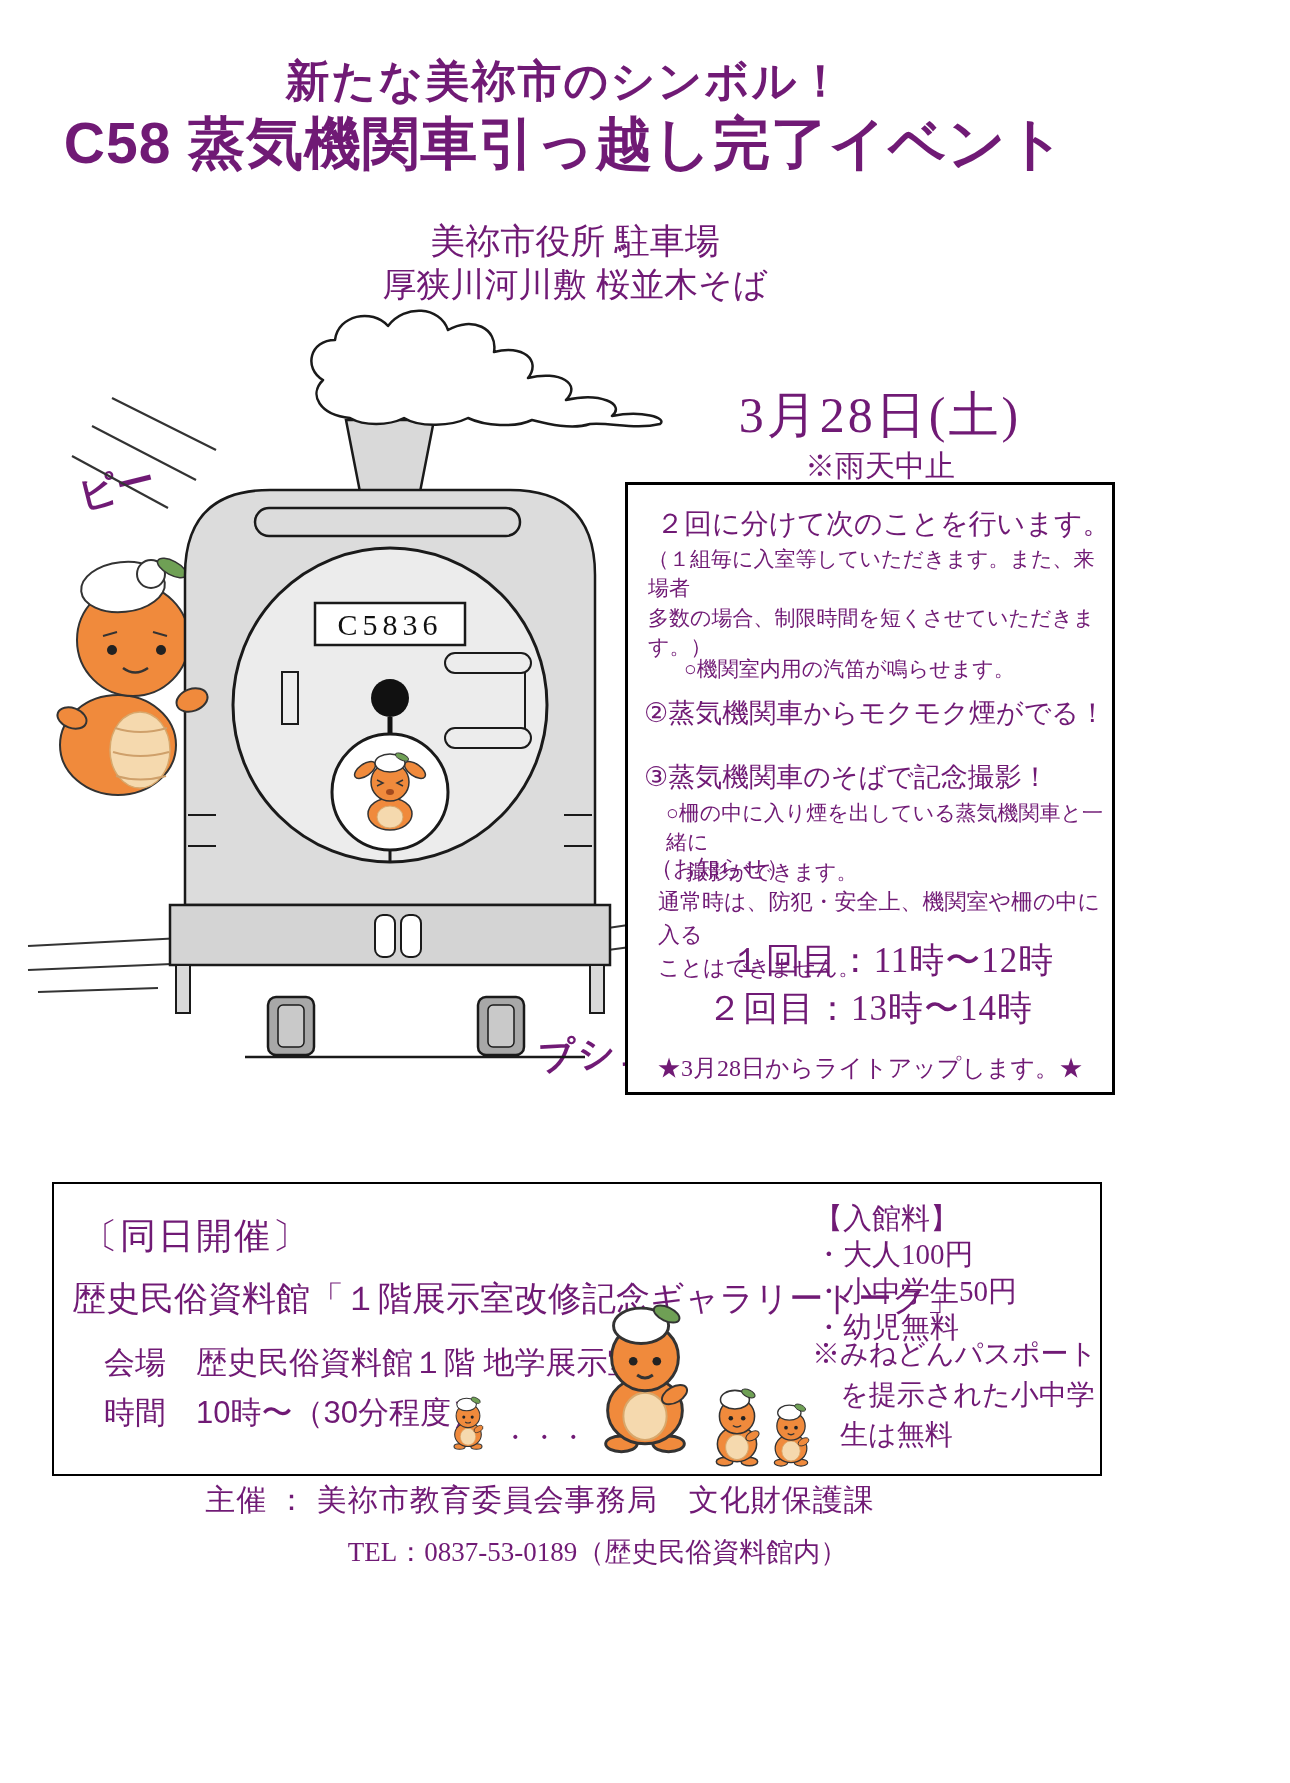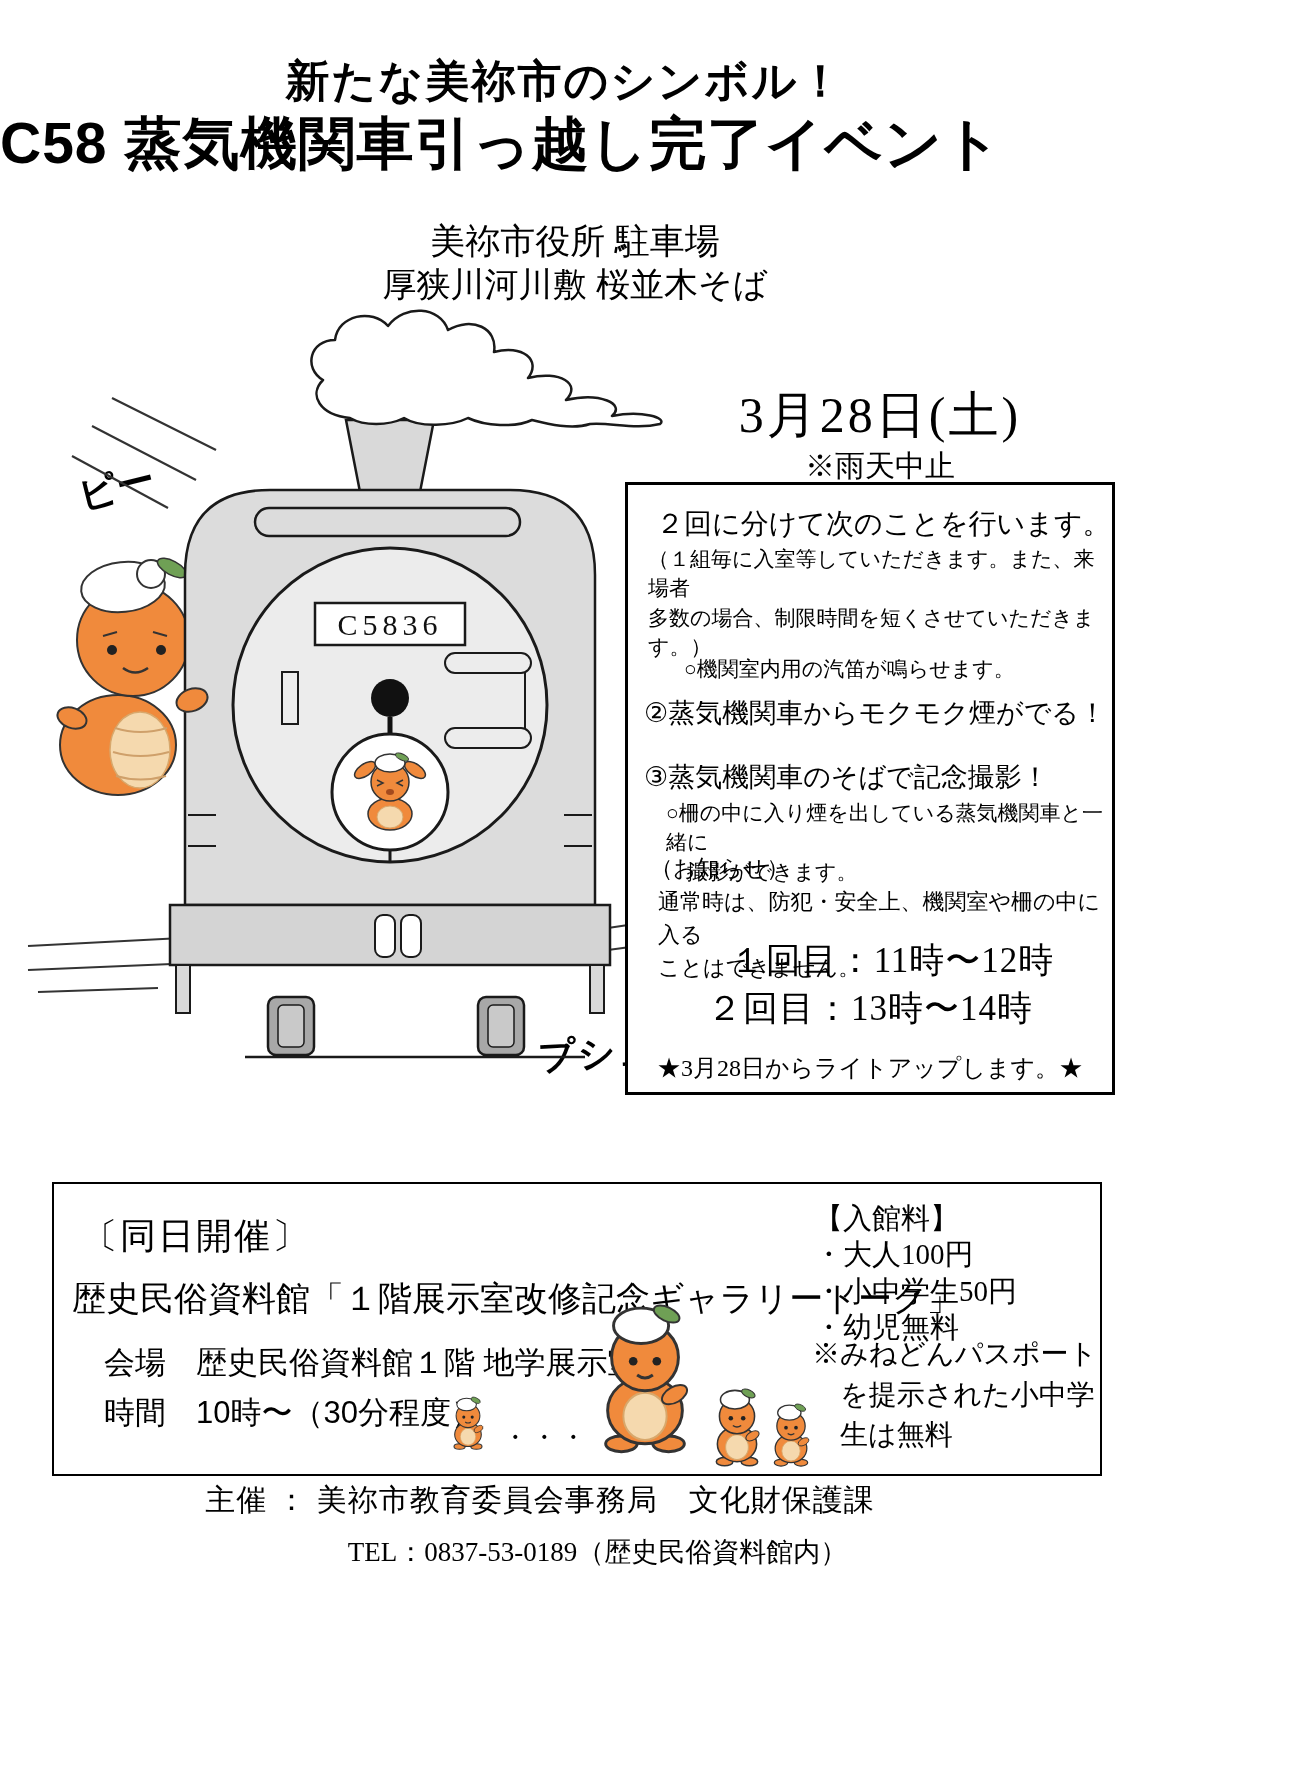--- a/index.html
+++ b/index.html
@@ -1,25 +1,25 @@
 <!DOCTYPE html>
 <html lang="ja"><head>
 <meta charset="utf-8">
 <style>
   * { margin:0; padding:0; box-sizing:border-box; }
   html,body { background:#ffffff; }
   .poster {
     position:relative; width:1290px; height:1783px; background:#fff;
-    font-family:"Liberation Sans","DejaVu Sans",sans-serif; color:#000000; overflow:hidden;
+    font-family:"Liberation Sans","DejaVu Sans",sans-serif; color:#701a75; overflow:hidden;
   }
   .abs { position:absolute; }
   .serif { font-family:"Liberation Serif","DejaVu Serif",serif; }
   .pre { white-space:pre-line; }
   .tagline { left:0; top:52px; width:1130px; text-align:center; font-size:44px; font-weight:600; letter-spacing:2px; }
-  .title   { left:0; top:106px; width:1130px; font-size:57px; font-weight:600; letter-spacing:1px; }
+  .title   { left:0; top:106px; width:1130px; text-align:center; font-size:57px; font-weight:600; letter-spacing:1px; }
   .venue1  { left:0; top:218px; width:1150px; text-align:center; font-size:35px; font-weight:500; }
   .venue2  { left:0; top:262px; width:1150px; text-align:center; font-size:34px; font-weight:500; }
   .date-main { left:700px; top:382px; width:360px; text-align:center; font-size:50px; letter-spacing:3px; }
   .date-note { left:700px; top:446px; width:360px; text-align:center; font-size:30px; }
   .sfx { font-weight:600; }
   .info-box { left:625px; top:482px; width:490px; height:613px; border:3px solid #000; background:#fff; }
   .ib { position:absolute; }
   .ib-intro { left:28px; top:20px; font-size:28px; }
   .ib-intro-note { left:20px; top:60px; font-size:21px; line-height:1.4; }
   .ib-item { left:16px; font-size:27px; font-weight:500; }

